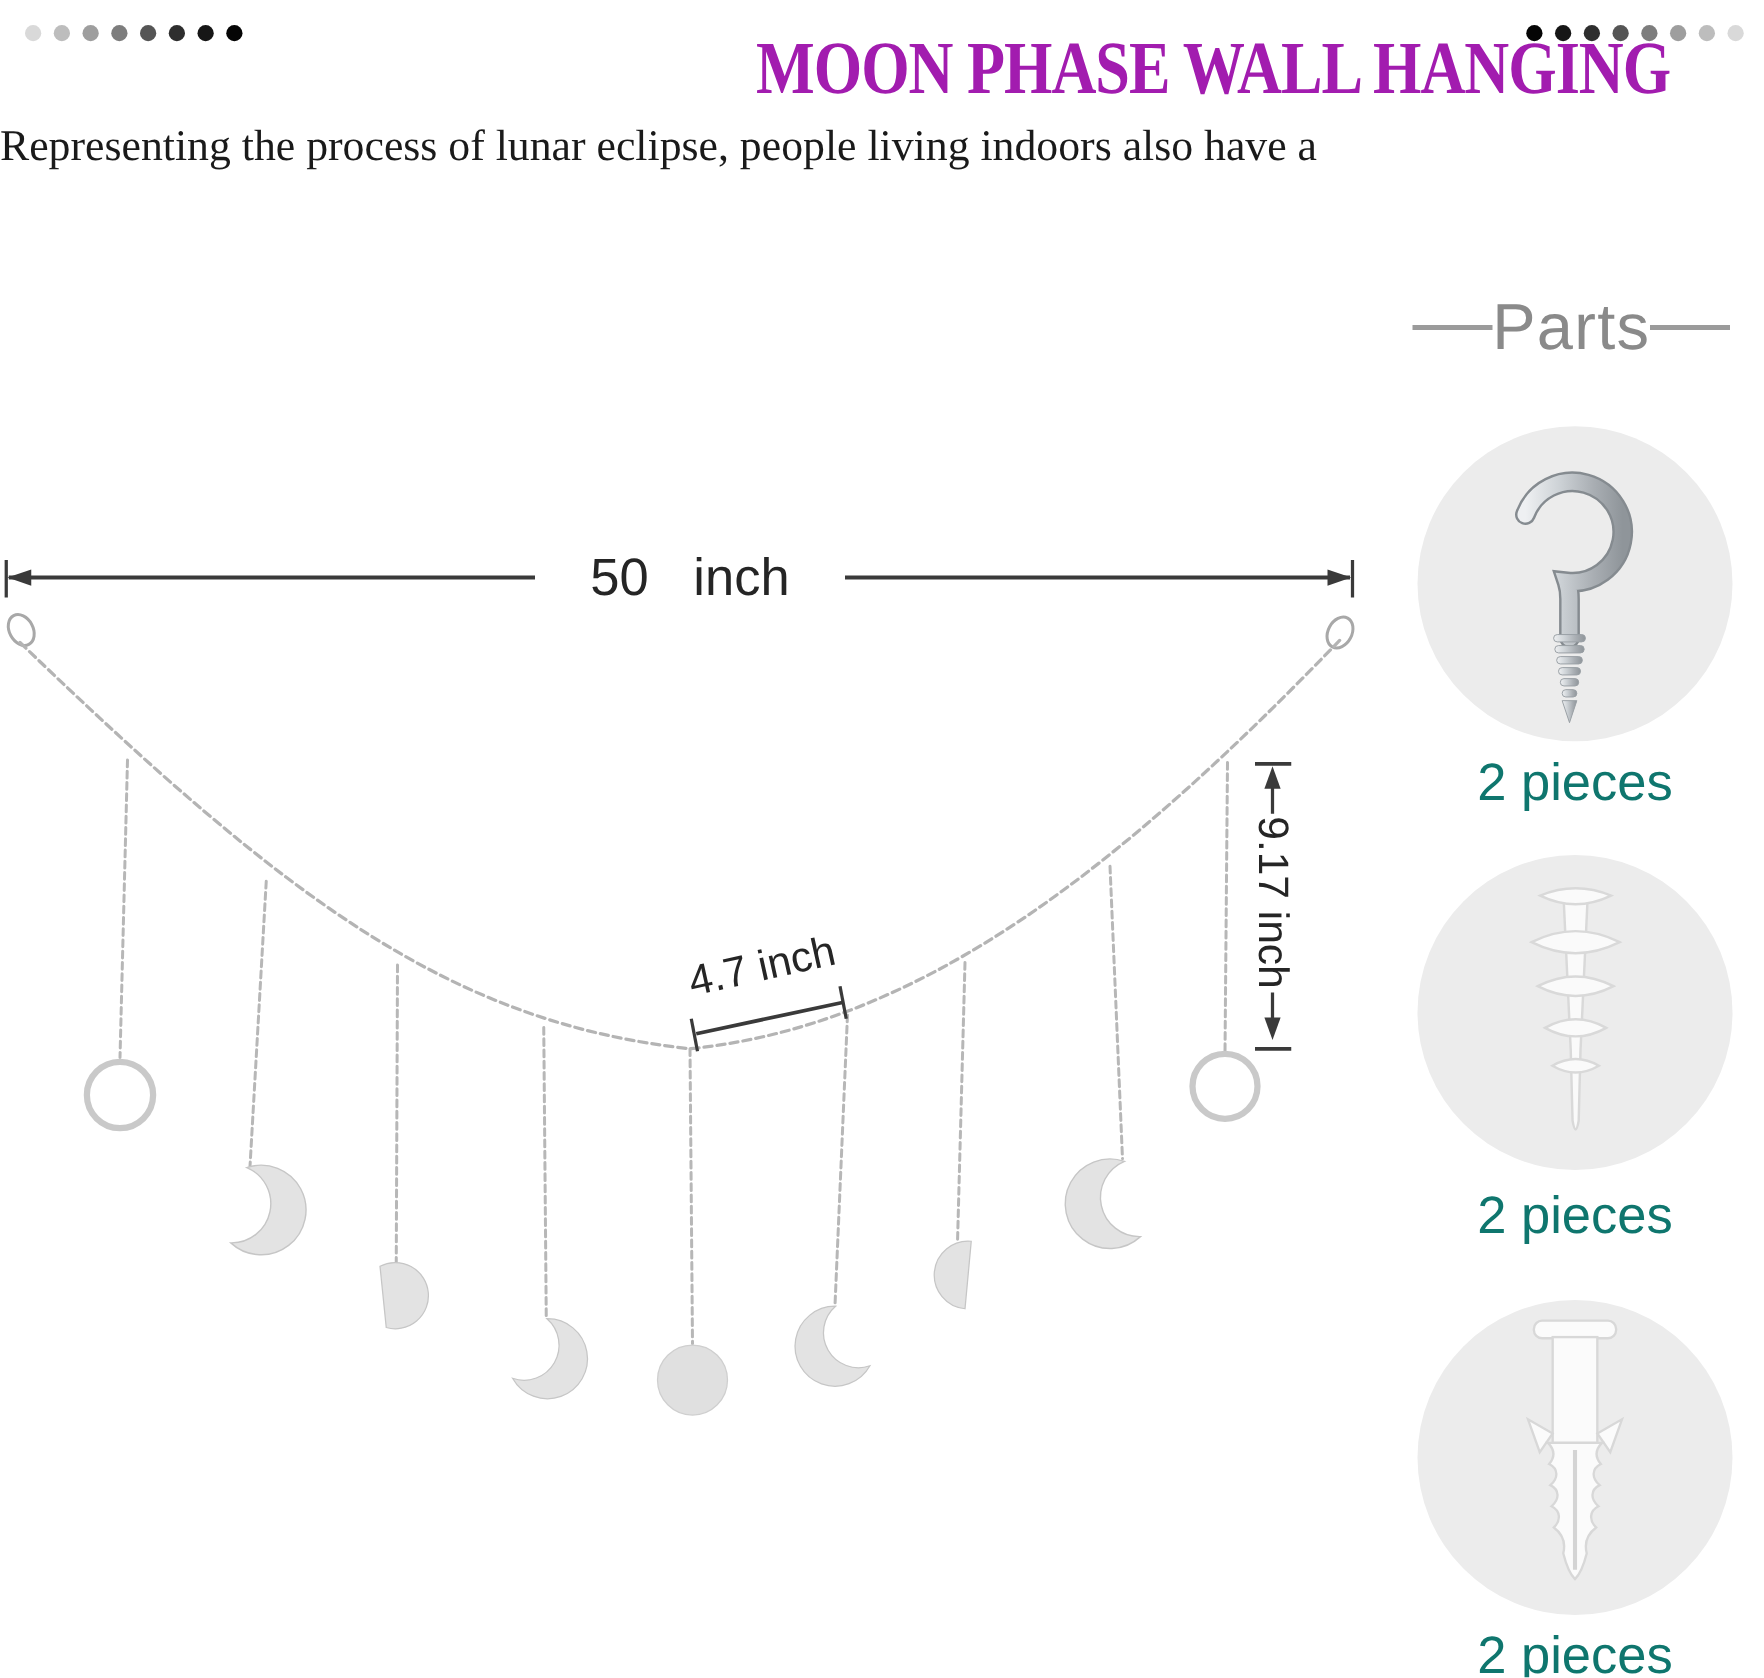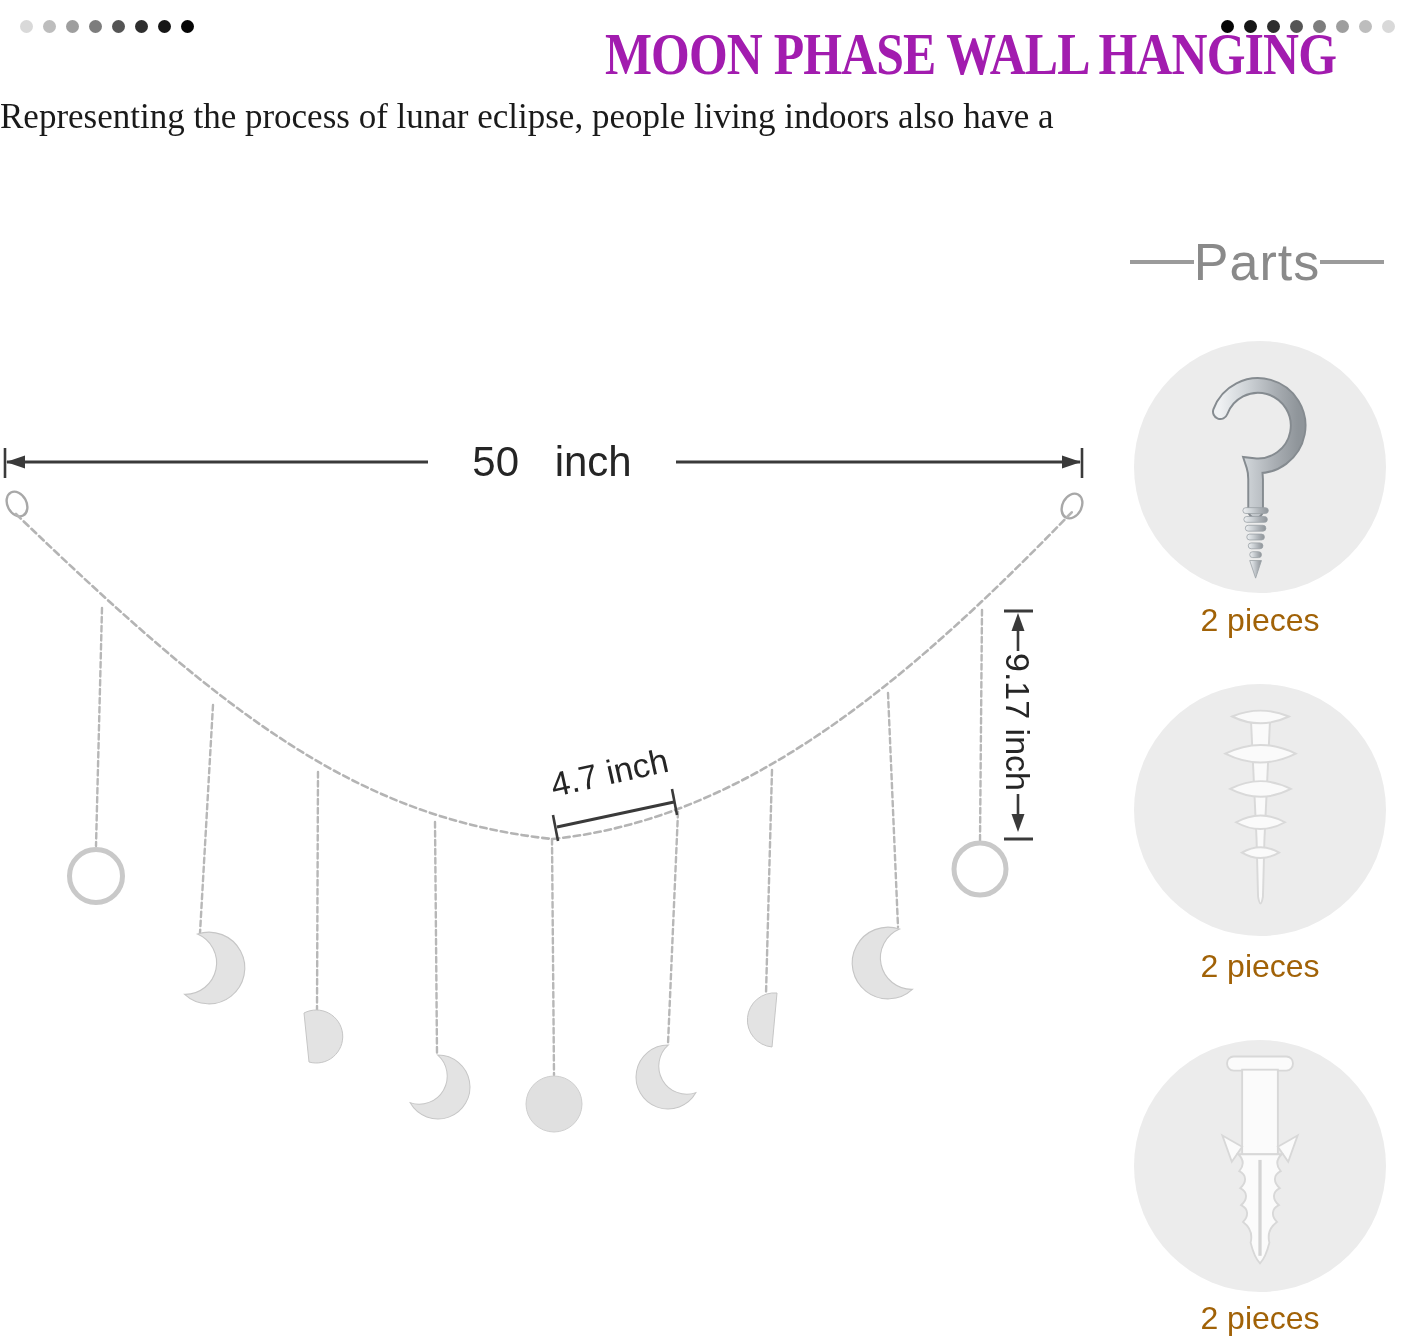--- a/index.html
+++ b/index.html
@@ -40,21 +40,21 @@
 
   
   .parts-heading{position:absolute;left:1103px;top:236px;width:308px;display:flex;
                  align-items:center;justify-content:center;}
   .parts-heading .word{font-size:52px;color:#8a8a8a;letter-spacing:1px;line-height:1;}
   .dash{width:64px;height:4px;background:#9b9b9b;}
   .part-circle{position:absolute;left:1134px;width:252px;height:252px;border-radius:50%;
                background:#ececec;display:flex;align-items:center;justify-content:center;}
   .pc1{top:341px}.pc2{top:684px}.pc3{top:1040px}
   .part-label{position:absolute;left:1134px;width:252px;text-align:center;
-              font-size:32px;color:#a16207;}
+              font-size:42px;color:#0f766e;}
   .pl1{top:602px}.pl2{top:948px}.pl3{top:1300px}
 </style>
 </head>
 <body>
 
 <div class="page">
 
   <div class="dots dots-left">
     <span class="dot"></span>
       <span class="dot"></span>

